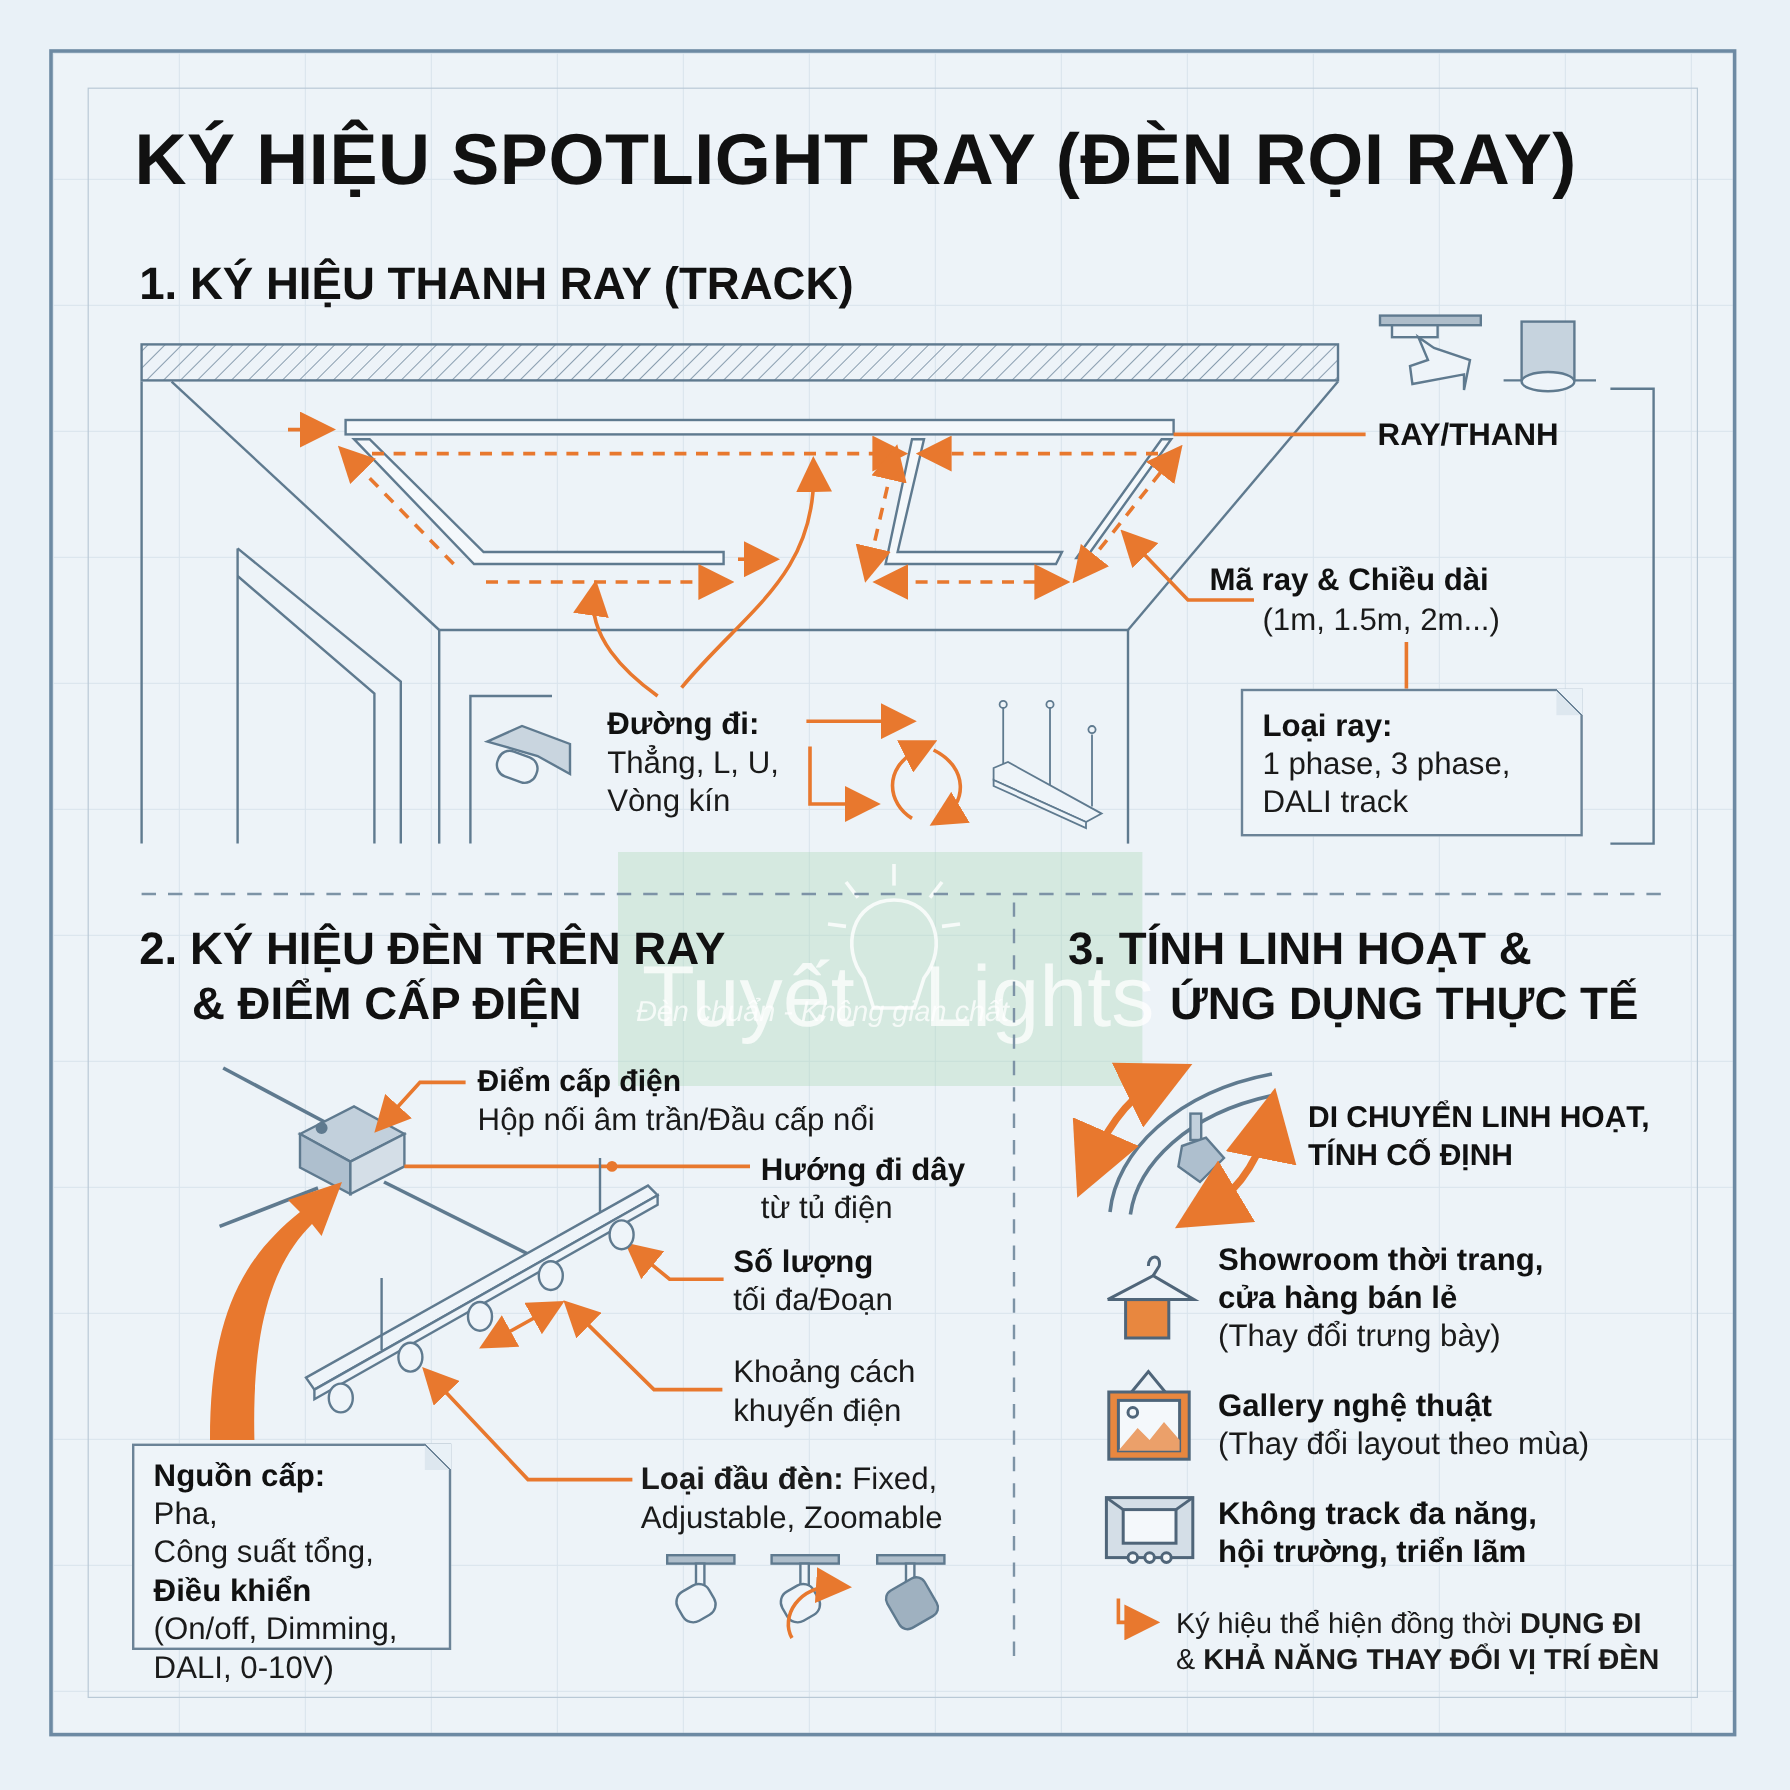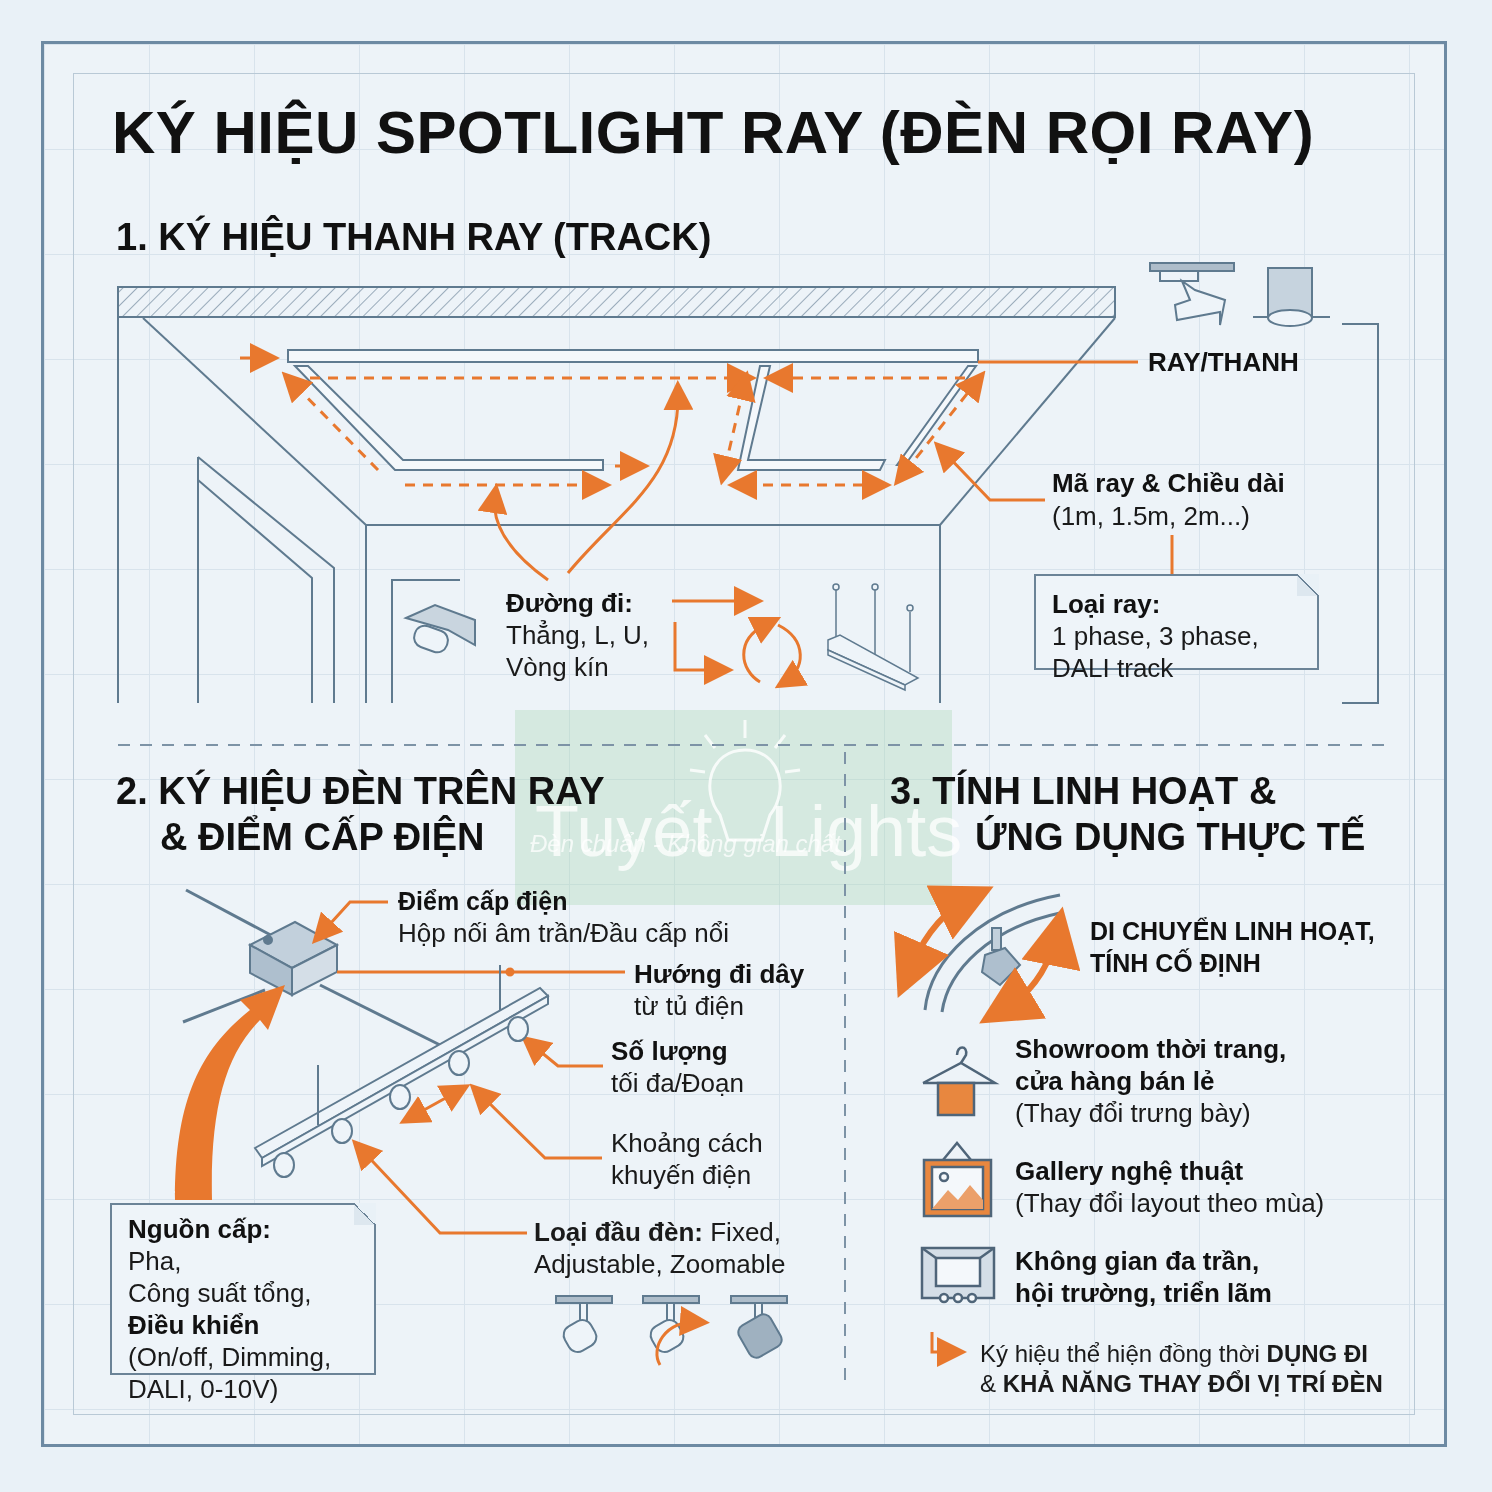--- a/index.html
+++ b/index.html
@@ -245,24 +245,24 @@
       <circle cx="972" cy="1298" r="4" fill="#f4f8fb"></circle>
   </g>
 
   <polyline points="932,1332 932,1352 955,1352" stroke="#e8782e" stroke-width="3" fill="none" marker-end="url(#ah)"></polyline>
 </svg>
 
 <div class="txt main-title">KÝ HIỆU SPOTLIGHT RAY (ĐÈN RỌI RAY)</div>
 
 <div class="txt sec-title" style="left:116px;top:214px;">1. KÝ HIỆU THANH RAY (TRACK)</div>
 <div class="txt label-b" style="left:1148px;top:346px;">RAY/THANH</div>
-<div class="txt label-b" style="left:1052px;top:467px;">Mã ray &amp; Chiều dài</div>
+<div class="txt label-b" style="left:1008px;top:467px;">Mã ray &amp; Chiều dài</div>
 <div class="txt body" style="left:1052px;top:500px;">(1m, 1.5m, 2m...)</div>
 
-<div class="note-box" style="left:1034px;top:574px;width:285px;height:96px;">
+<div class="note-box" style="left:1034px;top:574px;width:285px;height:123px;">
   <div class="txt label-b" style="left:16px;top:12px;">Loại ray:</div>
   <div class="txt body" style="left:16px;top:44px;">1 phase, 3 phase,</div>
   <div class="txt body" style="left:16px;top:76px;">DALI track</div>
 </div>
 
 <div class="txt label-b" style="left:506px;top:587px;">Đường đi:</div>
 <div class="txt body" style="left:506px;top:619px;">Thẳng, L, U,</div>
 <div class="txt body" style="left:506px;top:651px;">Vòng kín</div>
 
 <div class="txt sec-title" style="left:116px;top:768px;">2. KÝ HIỆU ĐÈN TRÊN RAY</div>
@@ -301,21 +301,21 @@
 <div class="txt label-b" style="left:1090px;top:915px;font-size:25px;">DI CHUYỂN LINH HOẠT,</div>
 <div class="txt label-b" style="left:1090px;top:947px;font-size:25px;">TÍNH CỐ ĐỊNH</div>
 
 <div class="txt label-b" style="left:1015px;top:1033px;">Showroom thời trang,</div>
 <div class="txt label-b" style="left:1015px;top:1065px;">cửa hàng bán lẻ</div>
 <div class="txt body" style="left:1015px;top:1097px;">(Thay đổi trưng bày)</div>
 
 <div class="txt label-b" style="left:1015px;top:1155px;">Gallery nghệ thuật</div>
 <div class="txt body" style="left:1015px;top:1187px;">(Thay đổi layout theo mùa)</div>
 
-<div class="txt label-b" style="left:1015px;top:1245px;">Không gian đa trần,</div>
+<div class="txt label-b" style="left:1015px;top:1245px;">Không track đa năng,</div>
 <div class="txt label-b" style="left:1015px;top:1277px;">hội trường, triển lãm</div>
 
 <div class="txt body" style="left:980px;top:1338px;font-size:24px;">
   <span>Ký hiệu thể hiện đồng thời</span>
   <span class="bold">DỤNG ĐI</span>
 </div>
 <div class="txt body" style="left:980px;top:1368px;font-size:24px;">
   <span>&amp;</span>
   <span class="bold">KHẢ NĂNG THAY ĐỔI VỊ TRÍ ĐÈN</span>
 </div>

